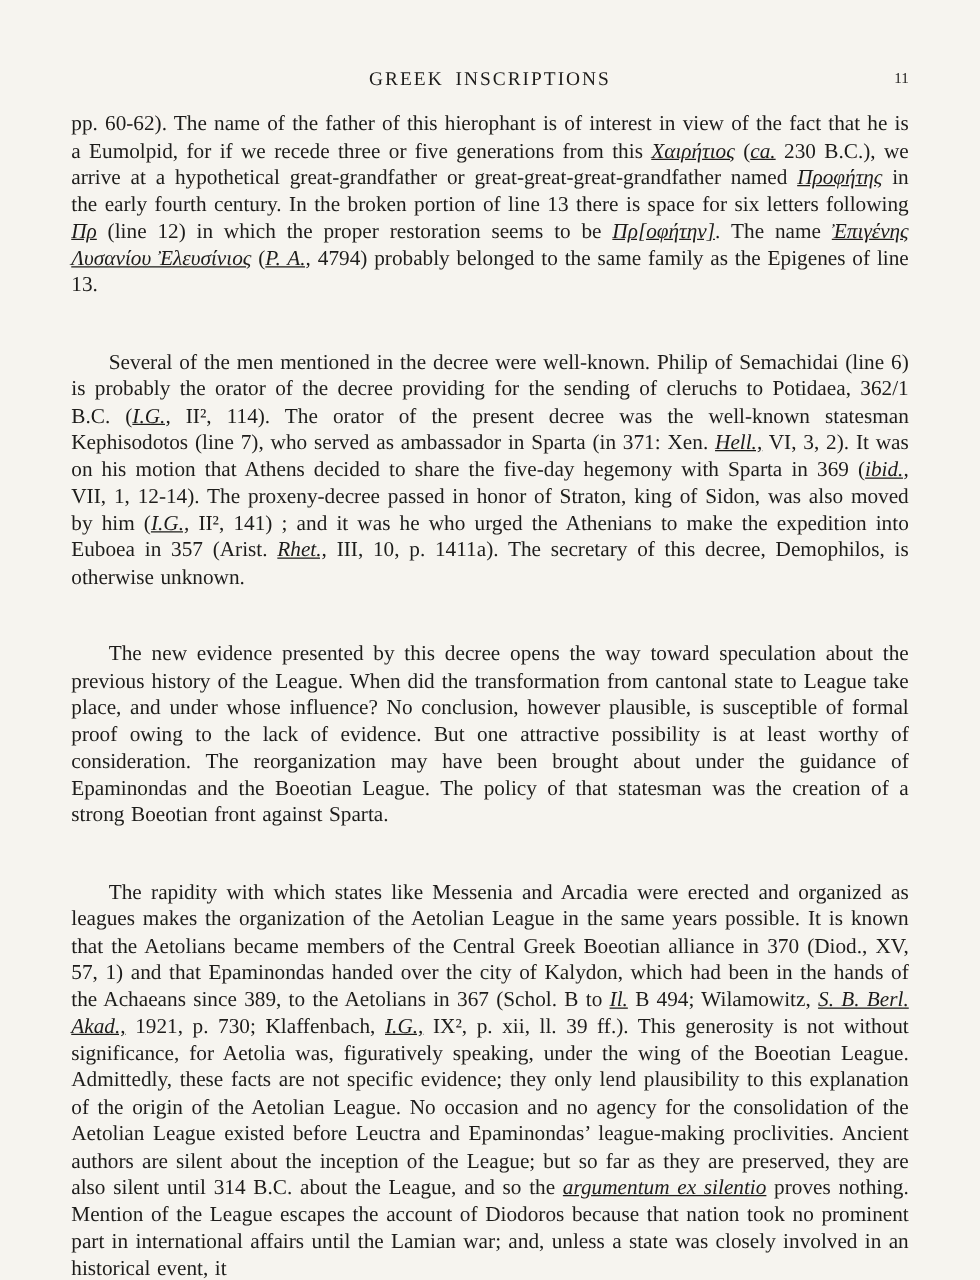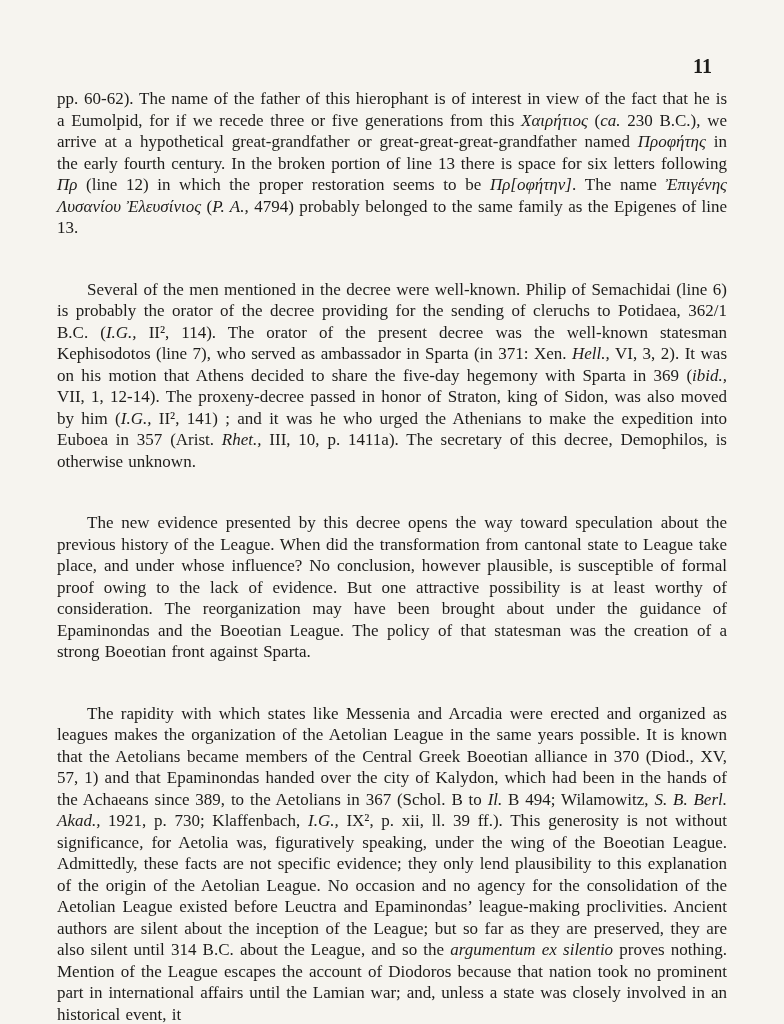--- a/index.html
+++ b/index.html
@@ -29,51 +29,52 @@
     position: absolute;
     left: 0;
     right: 0;
     text-align: center;
     font-size: 15.5px;
     letter-spacing: 1.6px;
     word-spacing: 4px;
   }
   .page-number {
     position: absolute;
-    right: 15px;
+    right: 0;
     top: 0;
-    font-size: 20px;
-    font-weight: bold;
+    font-size: 12px;
   }
   .body-text {
     font-size: 17px;
     line-height: 21.5px;
     text-align: justify;
     word-spacing: 0.06em;
   }
   .para {
     margin: 0;
     padding: 0;
   }
   .para.indent {
     text-indent: 30px;
     margin-top: 40px;
   }
   .it {
     font-style: italic;
+    text-decoration: underline;
   }
   .rm {
     font-style: normal;
   }
 </style>
 </head>
 <body style="background: rgb(246, 244, 239); color: rgb(29, 28, 26);">
 
 <main class="page">
   <header class="page-header">
+    <span class="running-title">GREEK  INSCRIPTIONS</span>
     <span class="page-number">11</span>
   </header>
   <section class="body-text">
       <p class="para"><span class="rm">pp. 60-62).  The name of the father of this hierophant is of interest in view of the fact that he is a Eumolpid, for if we recede three or five generations from this </span><span class="it">Χαιρήτιος</span><span class="rm"> (</span><span class="it">ca.</span><span class="rm"> 230 B.C.), we arrive at a hypothetical great-grandfather or great-great-great-grandfather named </span><span class="it">Προφήτης</span><span class="rm"> in the early fourth century.  In the broken portion of line 13 there is space for six letters following </span><span class="it">Πρ</span><span class="rm"> (line 12) in which the proper restoration seems to be </span><span class="it">Πρ[οφήτην]</span><span class="rm">.  The name </span><span class="it">Ἐπιγένης Λυσανίου Ἐλευσίνιος</span><span class="rm"> (</span><span class="it">P. A.,</span><span class="rm"> 4794) probably belonged to the same family as the Epigenes of line 13.</span></p>
       <p class="para indent"><span class="rm">Several of the men mentioned in the decree were well-known.  Philip of Semachidai (line 6) is probably the orator of the decree providing for the sending of cleruchs to Potidaea, 362/1 B.C. (</span><span class="it">I.G.,</span><span class="rm"> II², 114).  The orator of the present decree was the well-known statesman Kephisodotos (line 7), who served as ambassador in Sparta (in 371: Xen. </span><span class="it">Hell.,</span><span class="rm"> VI, 3, 2).  It was on his motion that Athens decided to share the five-day hegemony with Sparta in 369 (</span><span class="it">ibid.,</span><span class="rm"> VII, 1, 12-14).  The proxeny-decree passed in honor of Straton, king of Sidon, was also moved by him (</span><span class="it">I.G.,</span><span class="rm"> II², 141) ; and it was he who urged the Athenians to make the expedition into Euboea in 357 (Arist. </span><span class="it">Rhet.,</span><span class="rm"> III, 10, p. 1411a).  The secretary of this decree, Demophilos, is otherwise unknown.</span></p>
       <p class="para indent"><span class="rm">The new evidence presented by this decree opens the way toward speculation about the previous history of the League.  When did the transformation from cantonal state to League take place, and under whose influence?  No conclusion, however plausible, is susceptible of formal proof owing to the lack of evidence.  But one attractive possibility is at least worthy of consideration.  The reorganization may have been brought about under the guidance of Epaminondas and the Boeotian League.  The policy of that statesman was the creation of a strong Boeotian front against Sparta.</span></p>
       <p class="para indent"><span class="rm">The rapidity with which states like Messenia and Arcadia were erected and organized as leagues makes the organization of the Aetolian League in the same years possible.  It is known that the Aetolians became members of the Central Greek Boeotian alliance in 370 (Diod., XV, 57, 1) and that Epaminondas handed over the city of Kalydon, which had been in the hands of the Achaeans since 389, to the Aetolians in 367 (Schol. B to </span><span class="it">Il.</span><span class="rm"> B 494; Wilamowitz, </span><span class="it">S. B. Berl. Akad.,</span><span class="rm"> 1921, p. 730; Klaffenbach, </span><span class="it">I.G.,</span><span class="rm"> IX², p. xii, ll. 39 ff.).  This generosity is not without significance, for Aetolia was, figuratively speaking, under the wing of the Boeotian League.  Admittedly, these facts are not specific evidence; they only lend plausibility to this explanation of the origin of the Aetolian League.  No occasion and no agency for the consolidation of the Aetolian League existed before Leuctra and Epaminondas’ league-making proclivities.  Ancient authors are silent about the inception of the League; but so far as they are preserved, they are also silent until 314 B.C. about the League, and so the </span><span class="it">argumentum ex silentio</span><span class="rm"> proves nothing.  Mention of the League escapes the account of Diodoros because that nation took no prominent part in international affairs until the Lamian war; and, unless a state was closely involved in an historical event, it</span></p>
     </section>
 </main>
 

